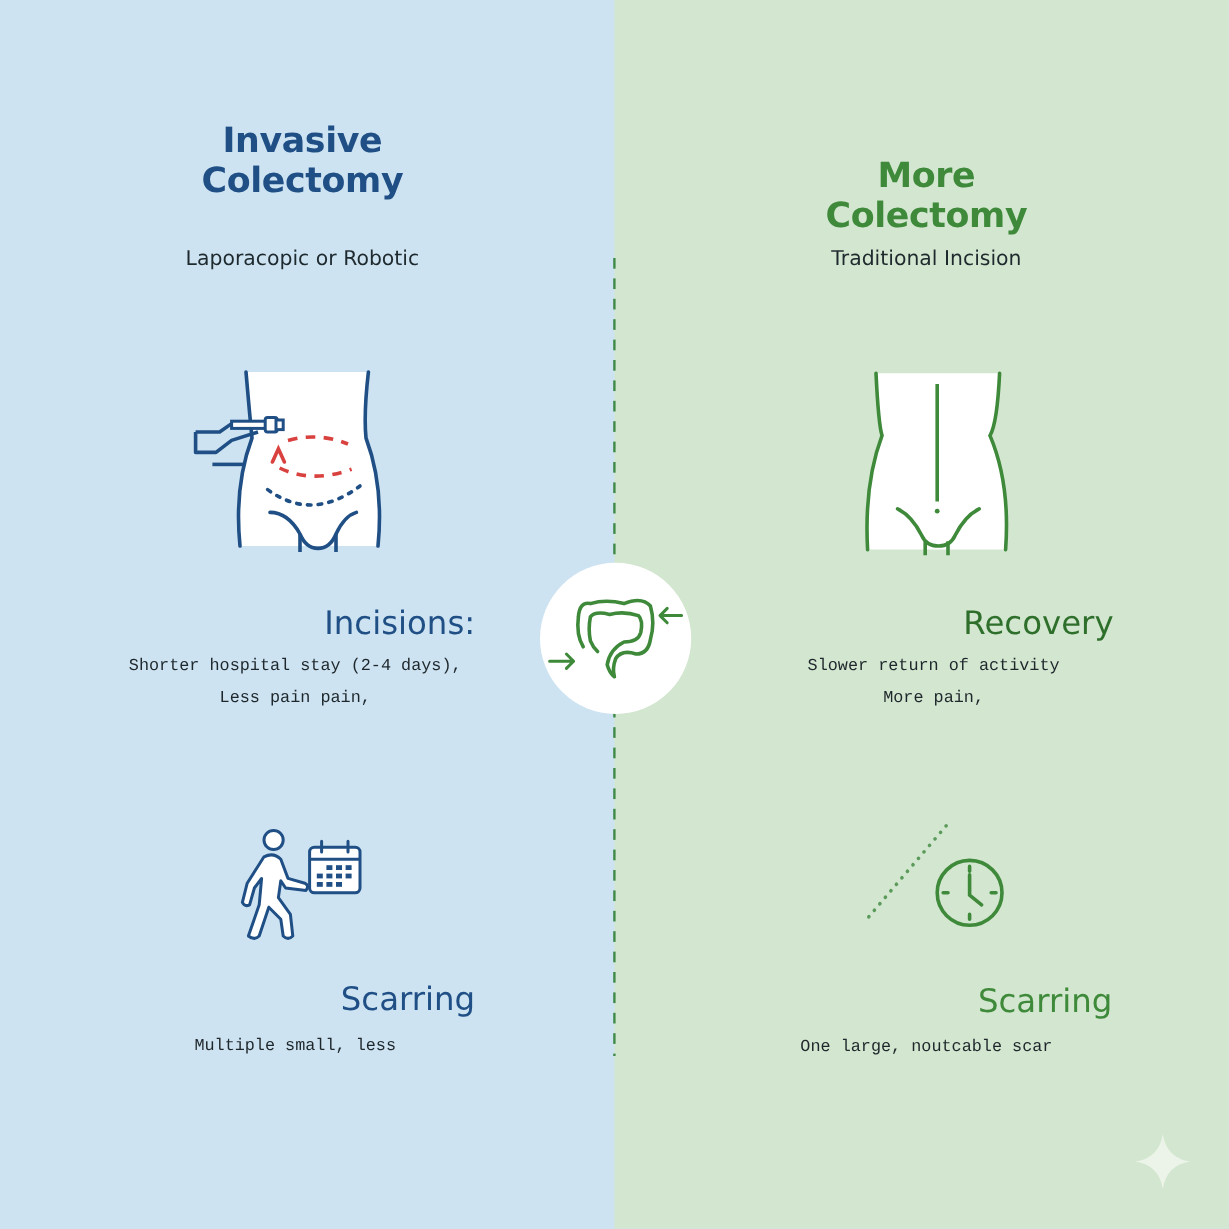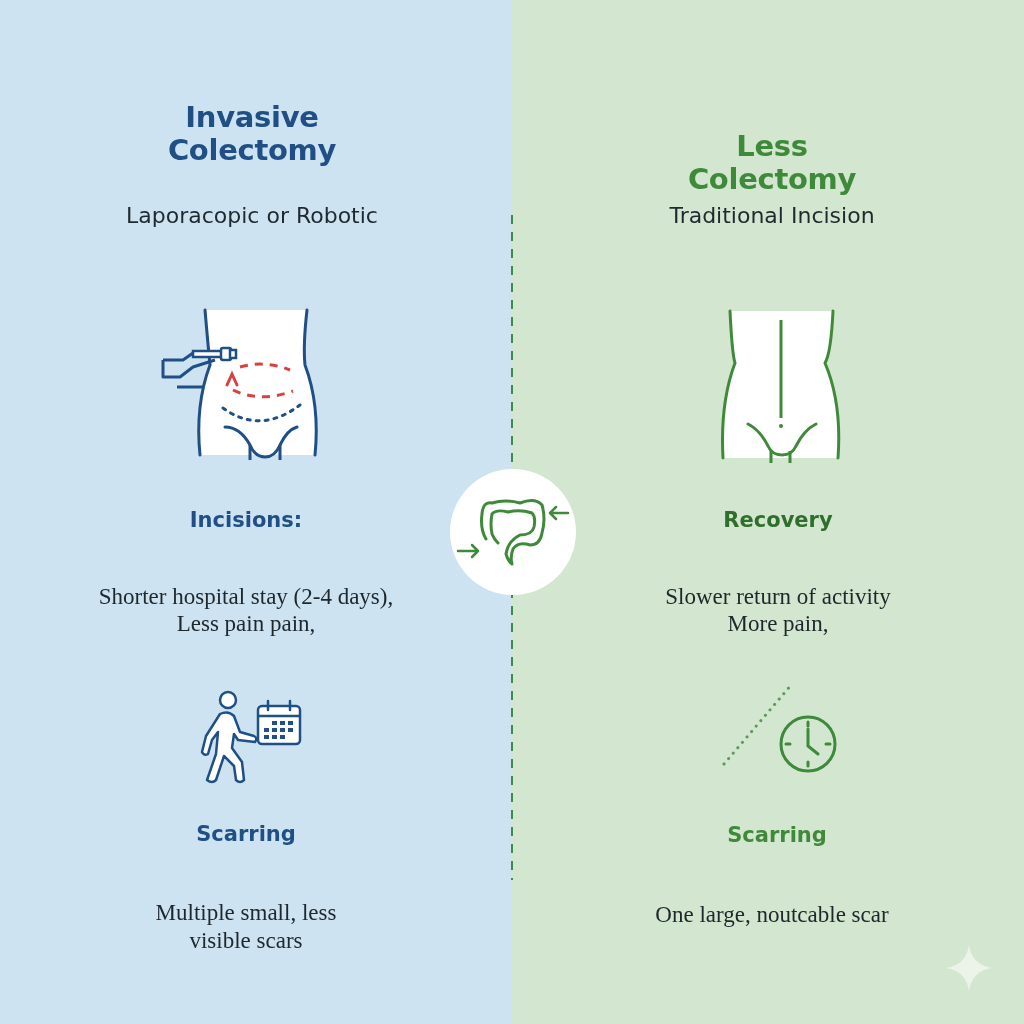--- a/index.html
+++ b/index.html
@@ -20,41 +20,41 @@
       font-weight: bold;
       font-size: 29px;
       line-height: 33px;
       letter-spacing: -0.3px;
     }
     .title-blue { color: #1f4f85; }
     .title-green { color: #3e8a3a; }
 
     .subtitle {
       font-family: "DejaVu Sans", sans-serif;
-      font-size: 22px;
+      font-size: 17px;
       color: #1f2a2f;
       line-height: 22px;
     }
 
     .section-head {
       font-family: "DejaVu Sans", sans-serif;
-      font-weight: bold;
-      font-size: 21px;
+      font-weight: normal;
+      font-size: 27px;
       line-height: 26px;
+      text-align: right;
     }
     .head-blue { color: #1f4f85; }
     .head-green { color: #2f6f2c; }
     .head-green2 { color: #3e8a3a; }
 
     .body-text {
-      font-family: Liberation Serif, serif;
-      font-size: 23px;
+      font-family: Liberation Mono, monospace;
+      font-size: 14px;
       line-height: 27px;
       color: #1e272b;
-      margin-top: 41px;
     }
 
     .divider {
       position: absolute;
       left: 511px;
       top: 215px;
       width: 2px;
       height: 665px;
       background-image: linear-gradient(to bottom, #3f8a48 0 9px, transparent 9px 17px);
       background-size: 2px 17px;
@@ -78,21 +78,21 @@
 <div class="panel panel-left"></div>
 <div class="panel panel-right"></div>
 
 <div class="abs title title-blue" style="left:102px; top:101px; width:300px;">
   <div>Invasive</div>
   <div>Colectomy</div>
 </div>
 <div class="abs subtitle" style="left:102px; top:205px; width:300px;">Laporacopic or Robotic</div>
 
 <div class="abs title title-green" style="left:622px; top:130px; width:300px;">
-  <div>Less</div>
+  <div>More</div>
   <div>Colectomy</div>
 </div>
 <div class="abs subtitle" style="left:622px; top:205px; width:300px;">Traditional Incision</div>
 
 <div class="divider"></div>
 
 <div class="abs icon" style="left:155px; top:305px; width:170px; height:160px;">
   <svg width="170" height="160" viewBox="0 0 170 160">
     <path d="M50 5 L152 5 Q148 40 150 60 Q165 100 160 150 L45 150 Q40 100 55 60 Q52 40 50 5 Z" fill="#ffffff"></path>
     <path d="M50 5 Q53 40 55 60 Q40 100 45 150" fill="none" stroke="#1f4f85" stroke-width="3" stroke-linecap="round"></path>
@@ -171,21 +171,20 @@
     <path d="M6 86 L74 6" stroke="#5a9a5a" stroke-width="3" stroke-dasharray="0.1 7" stroke-linecap="round"></path>
     <circle cx="90" cy="66" r="27" fill="none" stroke="#3e8a3a" stroke-width="3"></circle>
     <path d="M90 44 L90 48 M90 84 L90 88 M68 66 L72 66 M108 66 L112 66" stroke="#3e8a3a" stroke-width="3" stroke-linecap="round"></path>
     <path d="M90 51 L90 68 L100 76" fill="none" stroke="#3e8a3a" stroke-width="3" stroke-linecap="round" stroke-linejoin="round"></path>
   </svg>
 </div>
 
 <div class="abs section-head head-blue" style="left:96px; top:821px; width:300px;">Scarring</div>
 <div class="abs body-text" style="left:96px; top:858px; width:300px; line-height:28px;">
   <div>Multiple small, less</div>
-  <div>visible scars</div>
 </div>
 
 <div class="abs section-head head-green2" style="left:627px; top:822px; width:300px;">Scarring</div>
 <div class="abs body-text" style="left:622px; top:860px; width:300px;">
   <div>One large, noutcable scar</div>
 </div>
 
 <div class="abs icon" style="left:944px; top:943px; width:50px; height:50px;">
   <svg width="50" height="50" viewBox="0 0 50 50">
     <path d="M25 2 Q28 22 48 25 Q28 28 25 48 Q22 28 2 25 Q22 22 25 2 Z" fill="#eef5ec" opacity="0.9"></path>

